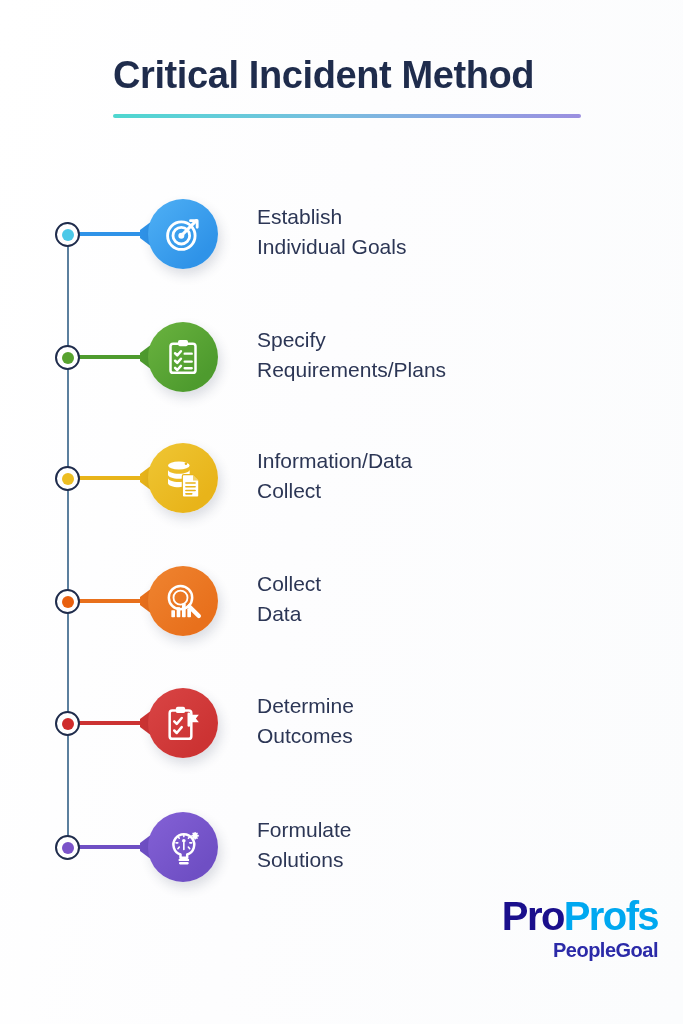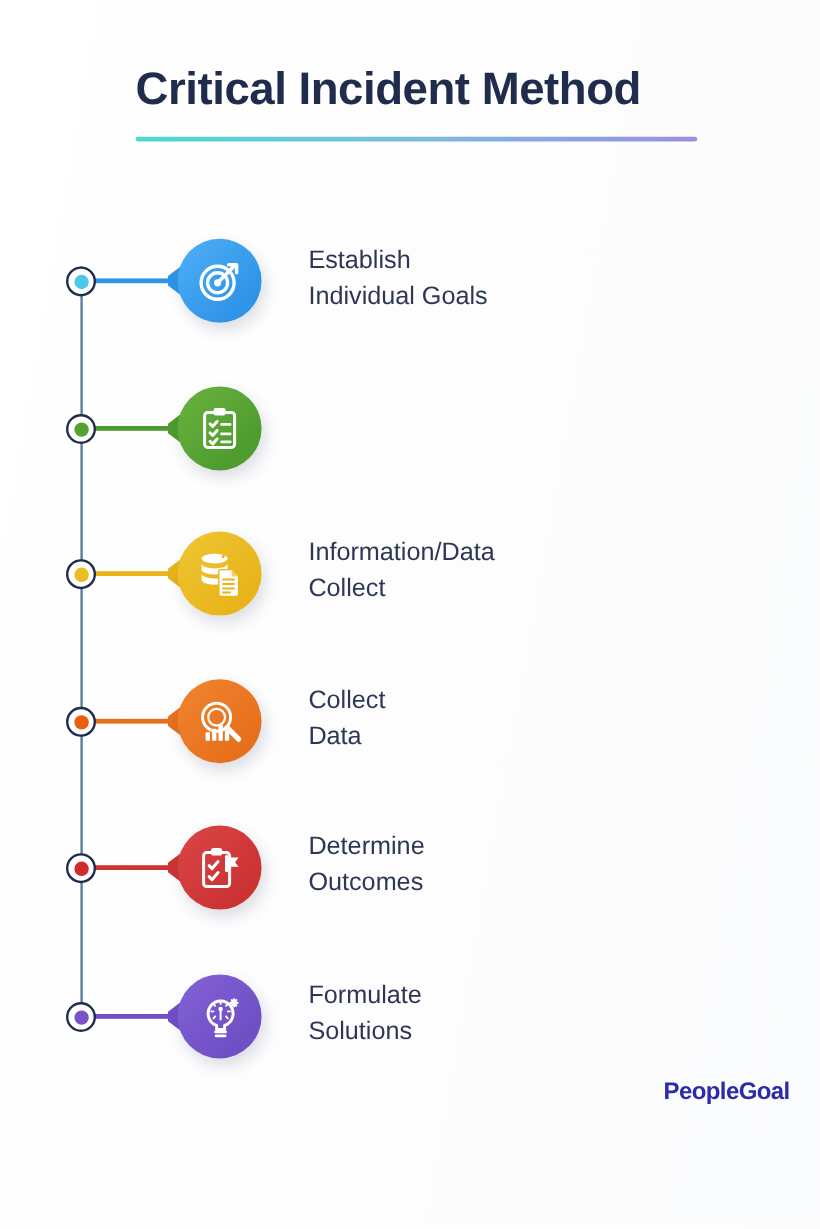--- a/index.html
+++ b/index.html
@@ -161,20 +161,24 @@
       <path d="M14.5 19.5 l2.6 2.6 l4.4 -5"></path>
       <path d="M14.5 28.5 l2.6 2.6 l4.4 -5"></path>
       <path d="M14.5 37 l2.6 2.6 l4.4 -5"></path>
       <path d="M26 20 H34.5 M26 29.5 H34.5 M26 37.5 H34.5" stroke-width="2.8"></path>
     </svg>
             </span>
     </div>
     <div class="node">
       <span class="node-dot" style="background:#57a22f"></span>
     </div>
+    <div class="label">
+      <span class="ln">Specify</span>
+      <span class="ln">Requirements/Plans</span>
+    </div>
         </div>
         <div class="step" style="top: 432px;">
     <div class="connector" style="background:#e8b41a"></div>
     <div class="tail" style="background:#e8b41a"></div>
     <div class="badge" style="background:linear-gradient(135deg,#efc634 0%,#e8b41a 78%)">
       <span>
     <svg viewBox="0 0 48 48" fill="#fff" stroke="none">
       <ellipse cx="19" cy="9" rx="13" ry="4.8"></ellipse>
       <path d="M6 14 c0 2.7 5.8 4.8 13 4.8 c7.2 0 13 -2.1 13 -4.8 v6 c0 2.7 -5.8 4.8 -13 4.8 c-7.2 0 -13 -2.1 -13 -4.8 z"></path>
       <path d="M6 24 c0 2.7 5.8 4.8 13 4.8 c3 0 5.8 -0.4 8 -1 v6.2 c-2.2 0.6 -5 1 -8 1 c-7.2 0 -13 -2.1 -13 -4.8 z"></path>
@@ -264,16 +268,17 @@
     </div>
     <div class="label">
       <span class="ln">Formulate</span>
       <span class="ln">Solutions</span>
     </div>
         </div>
       </div>
   </div>
 
   <div id="logo">
+    <div id="logo-word"><span id="logo-pro">Pro</span><span id="logo-profs">Profs</span></div>
     <div id="logo-sub">PeopleGoal</div>
   </div>
 
 </div>
 
 </body></html>

